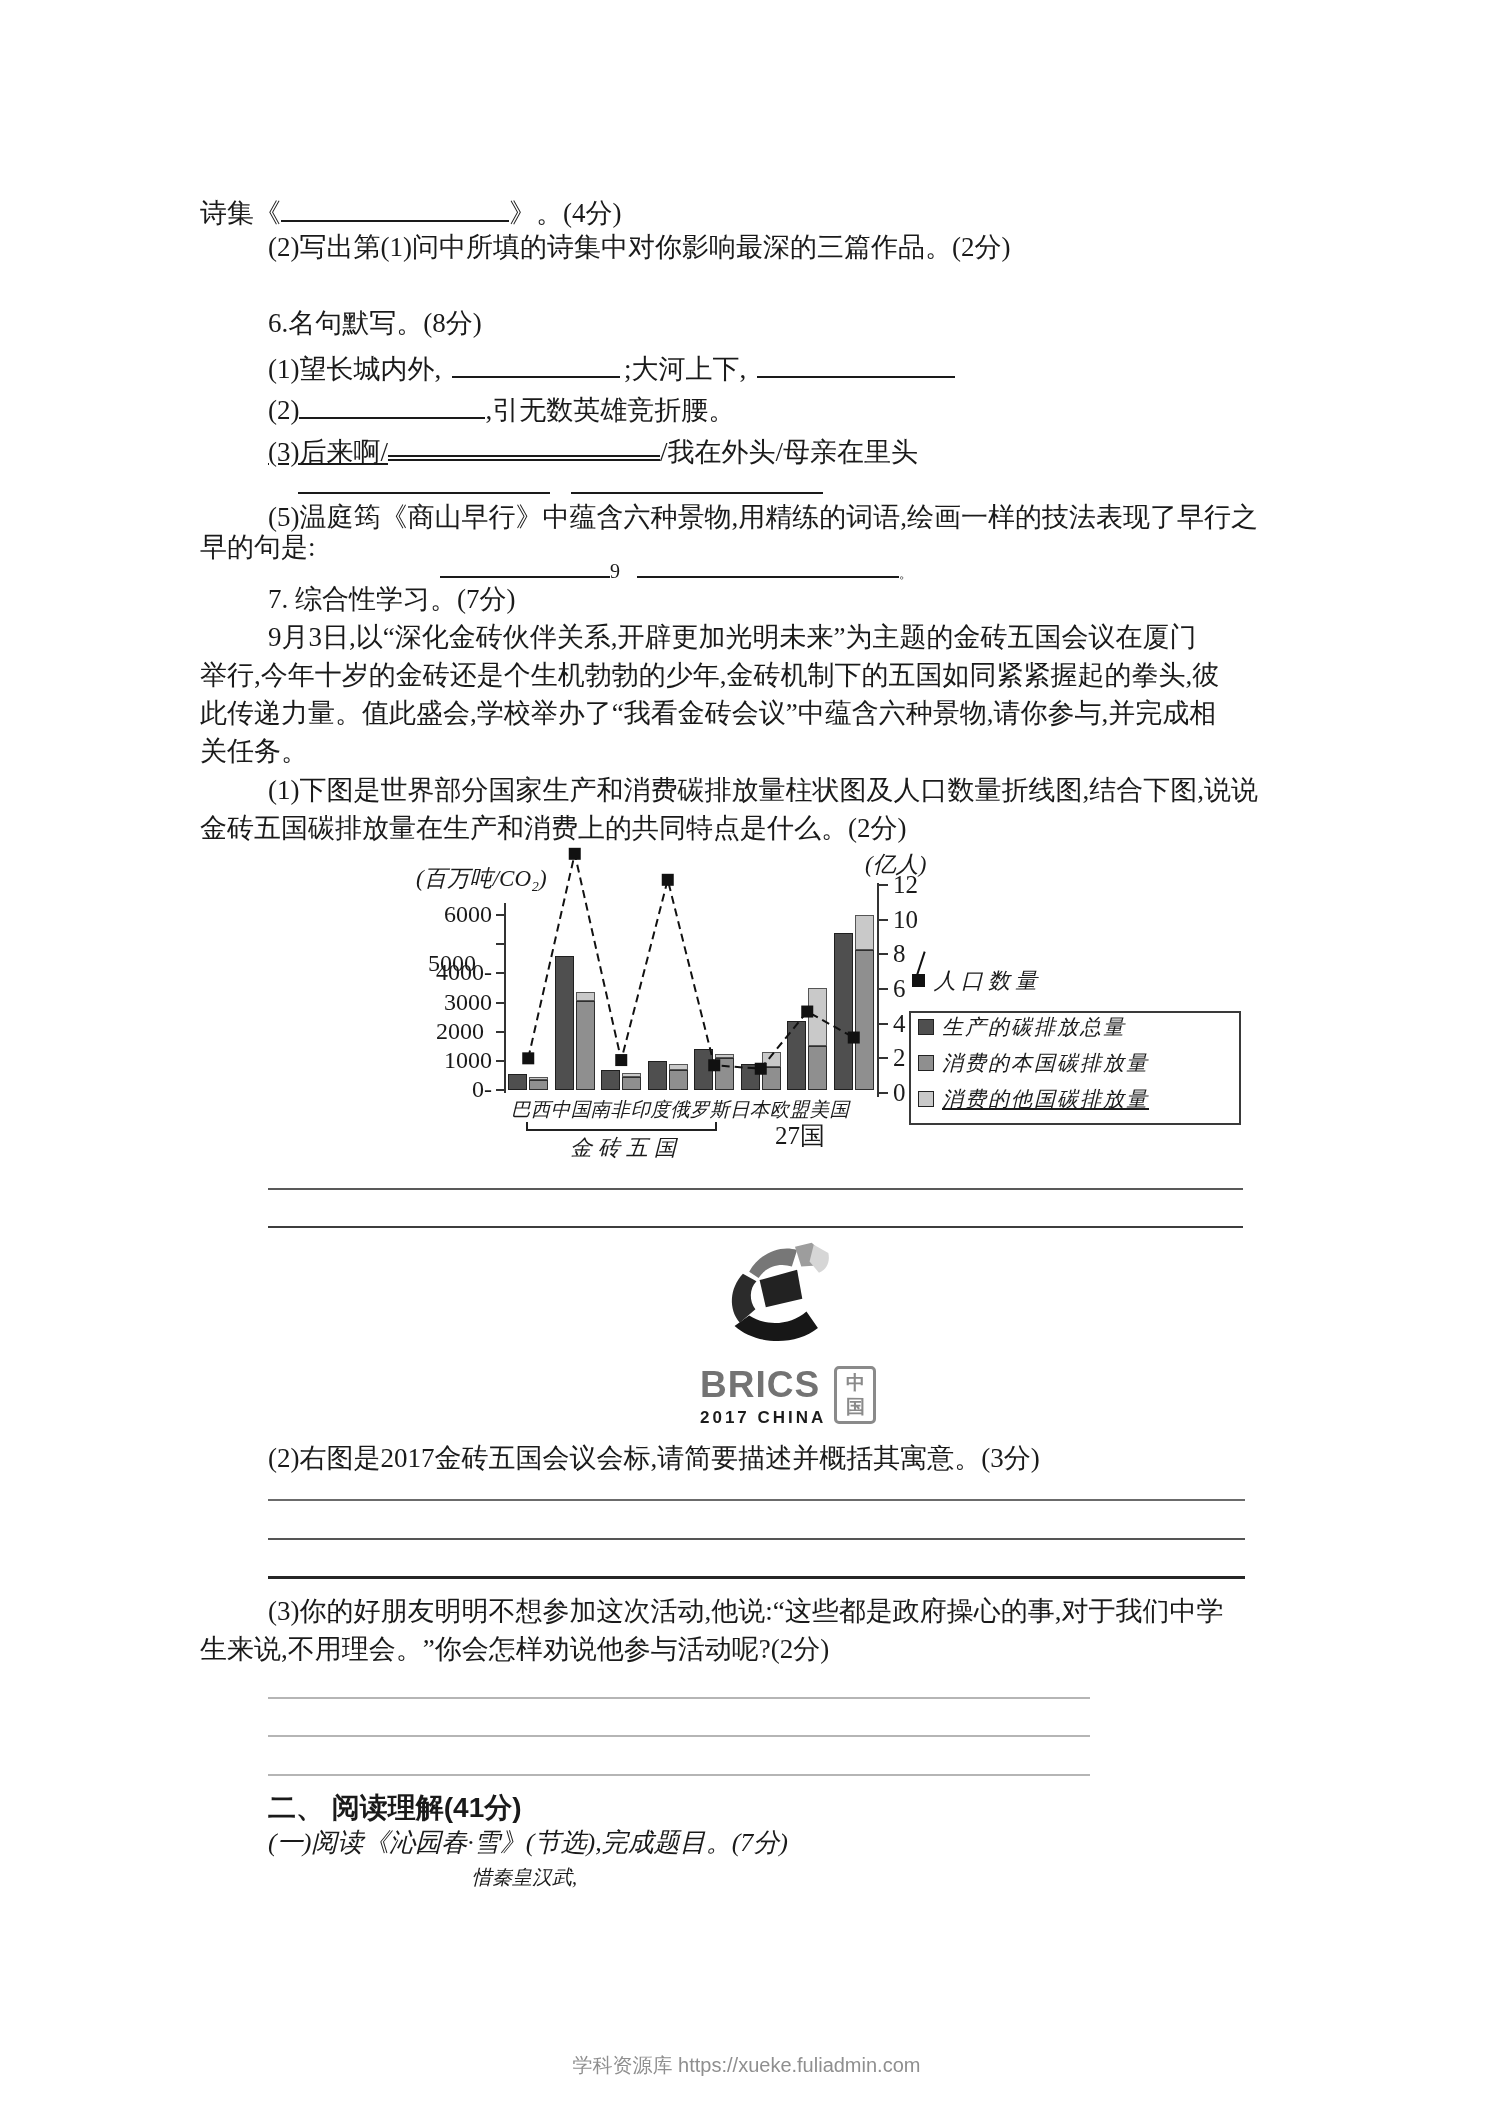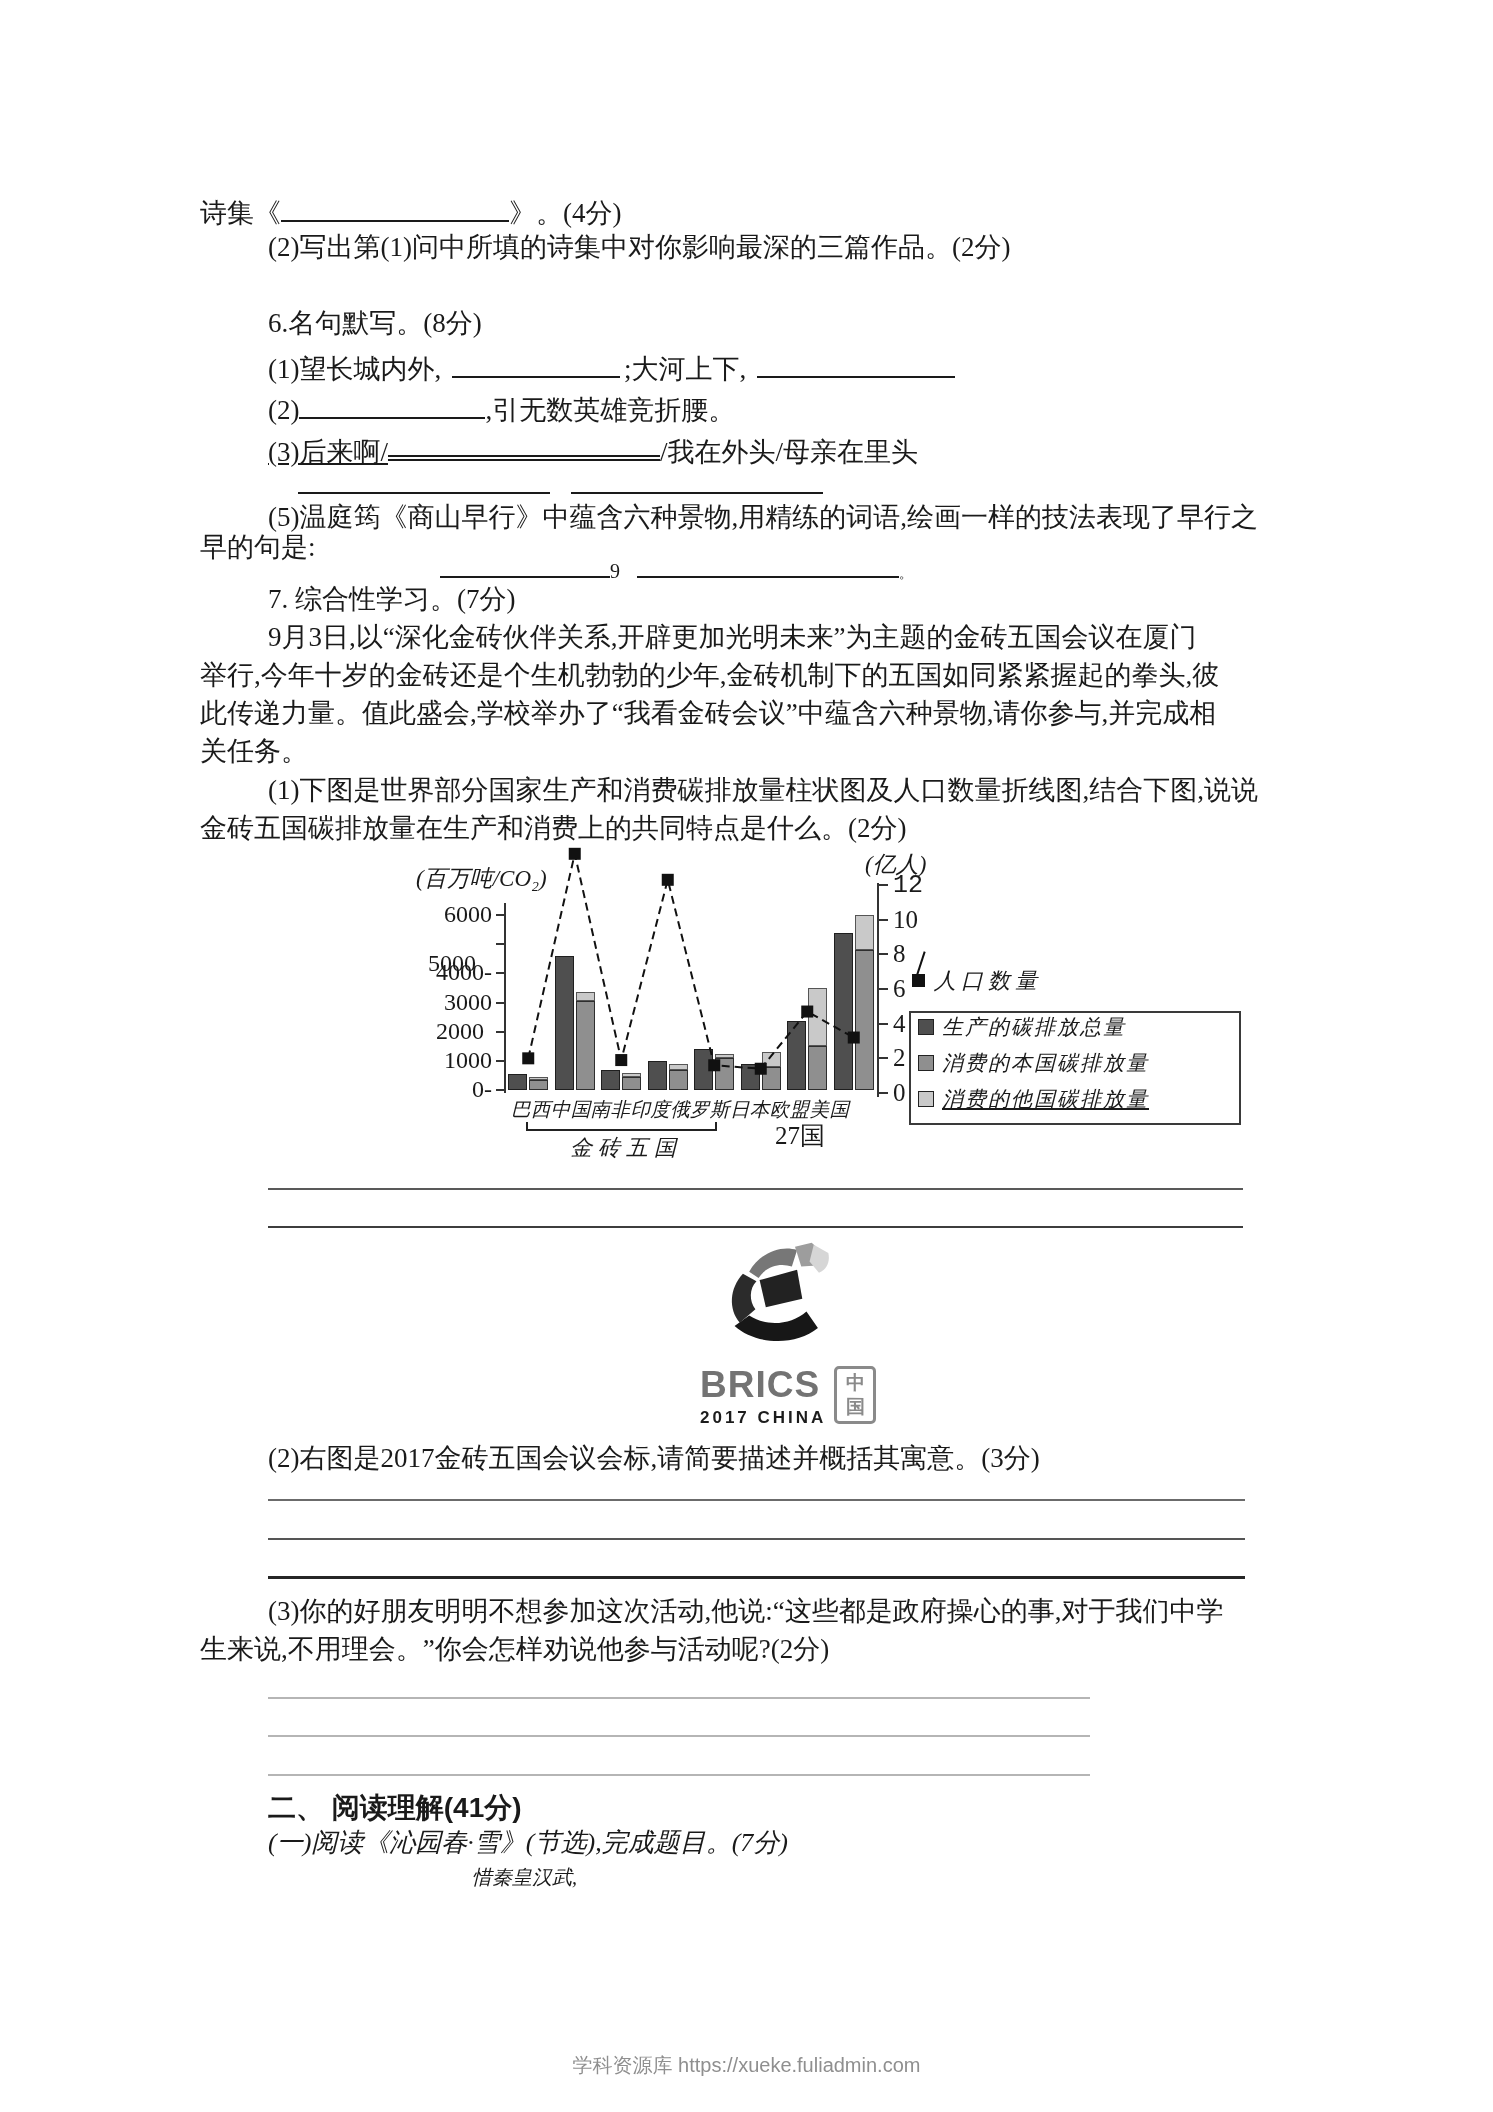--- a/index.html
+++ b/index.html
@@ -84,21 +84,21 @@
       <div class="abs" style="left: 176px; top: 156.5px; width: 9px; height: 2px; background: rgb(51, 51, 51);"></div>
       <div class="abs num" style="left: 108px; top: 143.5px; width: 64px; text-align: right; font-size: 24px;">3000</div>
       <div class="abs" style="left: 176px; top: 185.667px; width: 9px; height: 2px; background: rgb(51, 51, 51);"></div>
       <div class="abs num" style="left: 108px; top: 172.667px; width: 64px; text-align: center; font-size: 24px;">2000</div>
       <div class="abs" style="left: 176px; top: 214.833px; width: 9px; height: 2px; background: rgb(51, 51, 51);"></div>
       <div class="abs num" style="left: 108px; top: 201.833px; width: 64px; text-align: right; font-size: 24px;">1000</div>
       <div class="abs" style="left: 176px; top: 244px; width: 9px; height: 2px; background: rgb(51, 51, 51);"></div>
       <div class="abs num" style="left: 108px; top: 231px; width: 64px; text-align: right; font-size: 24px;">0-</div>
       <div class="abs" style="left: 557px; top: 38px; width: 2px; height: 214px; background: rgb(51, 51, 51);"></div>
       <div class="abs" style="left: 559px; top: 39px; width: 9px; height: 2px; background: rgb(51, 51, 51);"></div>
-      <div class="abs num" style="left: 573px; top: 26px; font-size: 25px; font-family: Liberation Mono, monospace;">12</div>
+      <div class="abs num" style="left: 573px; top: 26px; font-size: 25px;">12</div>
       <div class="abs" style="left: 559px; top: 73.6667px; width: 9px; height: 2px; background: rgb(51, 51, 51);"></div>
       <div class="abs num" style="left: 573px; top: 60.6667px; font-size: 25px;">10</div>
       <div class="abs" style="left: 559px; top: 108.333px; width: 9px; height: 2px; background: rgb(51, 51, 51);"></div>
       <div class="abs num" style="left: 573px; top: 95.3333px; font-size: 25px;">8</div>
       <div class="abs" style="left: 559px; top: 143px; width: 9px; height: 2px; background: rgb(51, 51, 51);"></div>
       <div class="abs num" style="left: 573px; top: 130px; font-size: 25px;">6</div>
       <div class="abs" style="left: 559px; top: 177.667px; width: 9px; height: 2px; background: rgb(51, 51, 51);"></div>
       <div class="abs num" style="left: 573px; top: 164.667px; font-size: 25px;">4</div>
       <div class="abs" style="left: 559px; top: 212.333px; width: 9px; height: 2px; background: rgb(51, 51, 51);"></div>
       <div class="abs num" style="left: 573px; top: 199.333px; font-size: 25px;">2</div>

